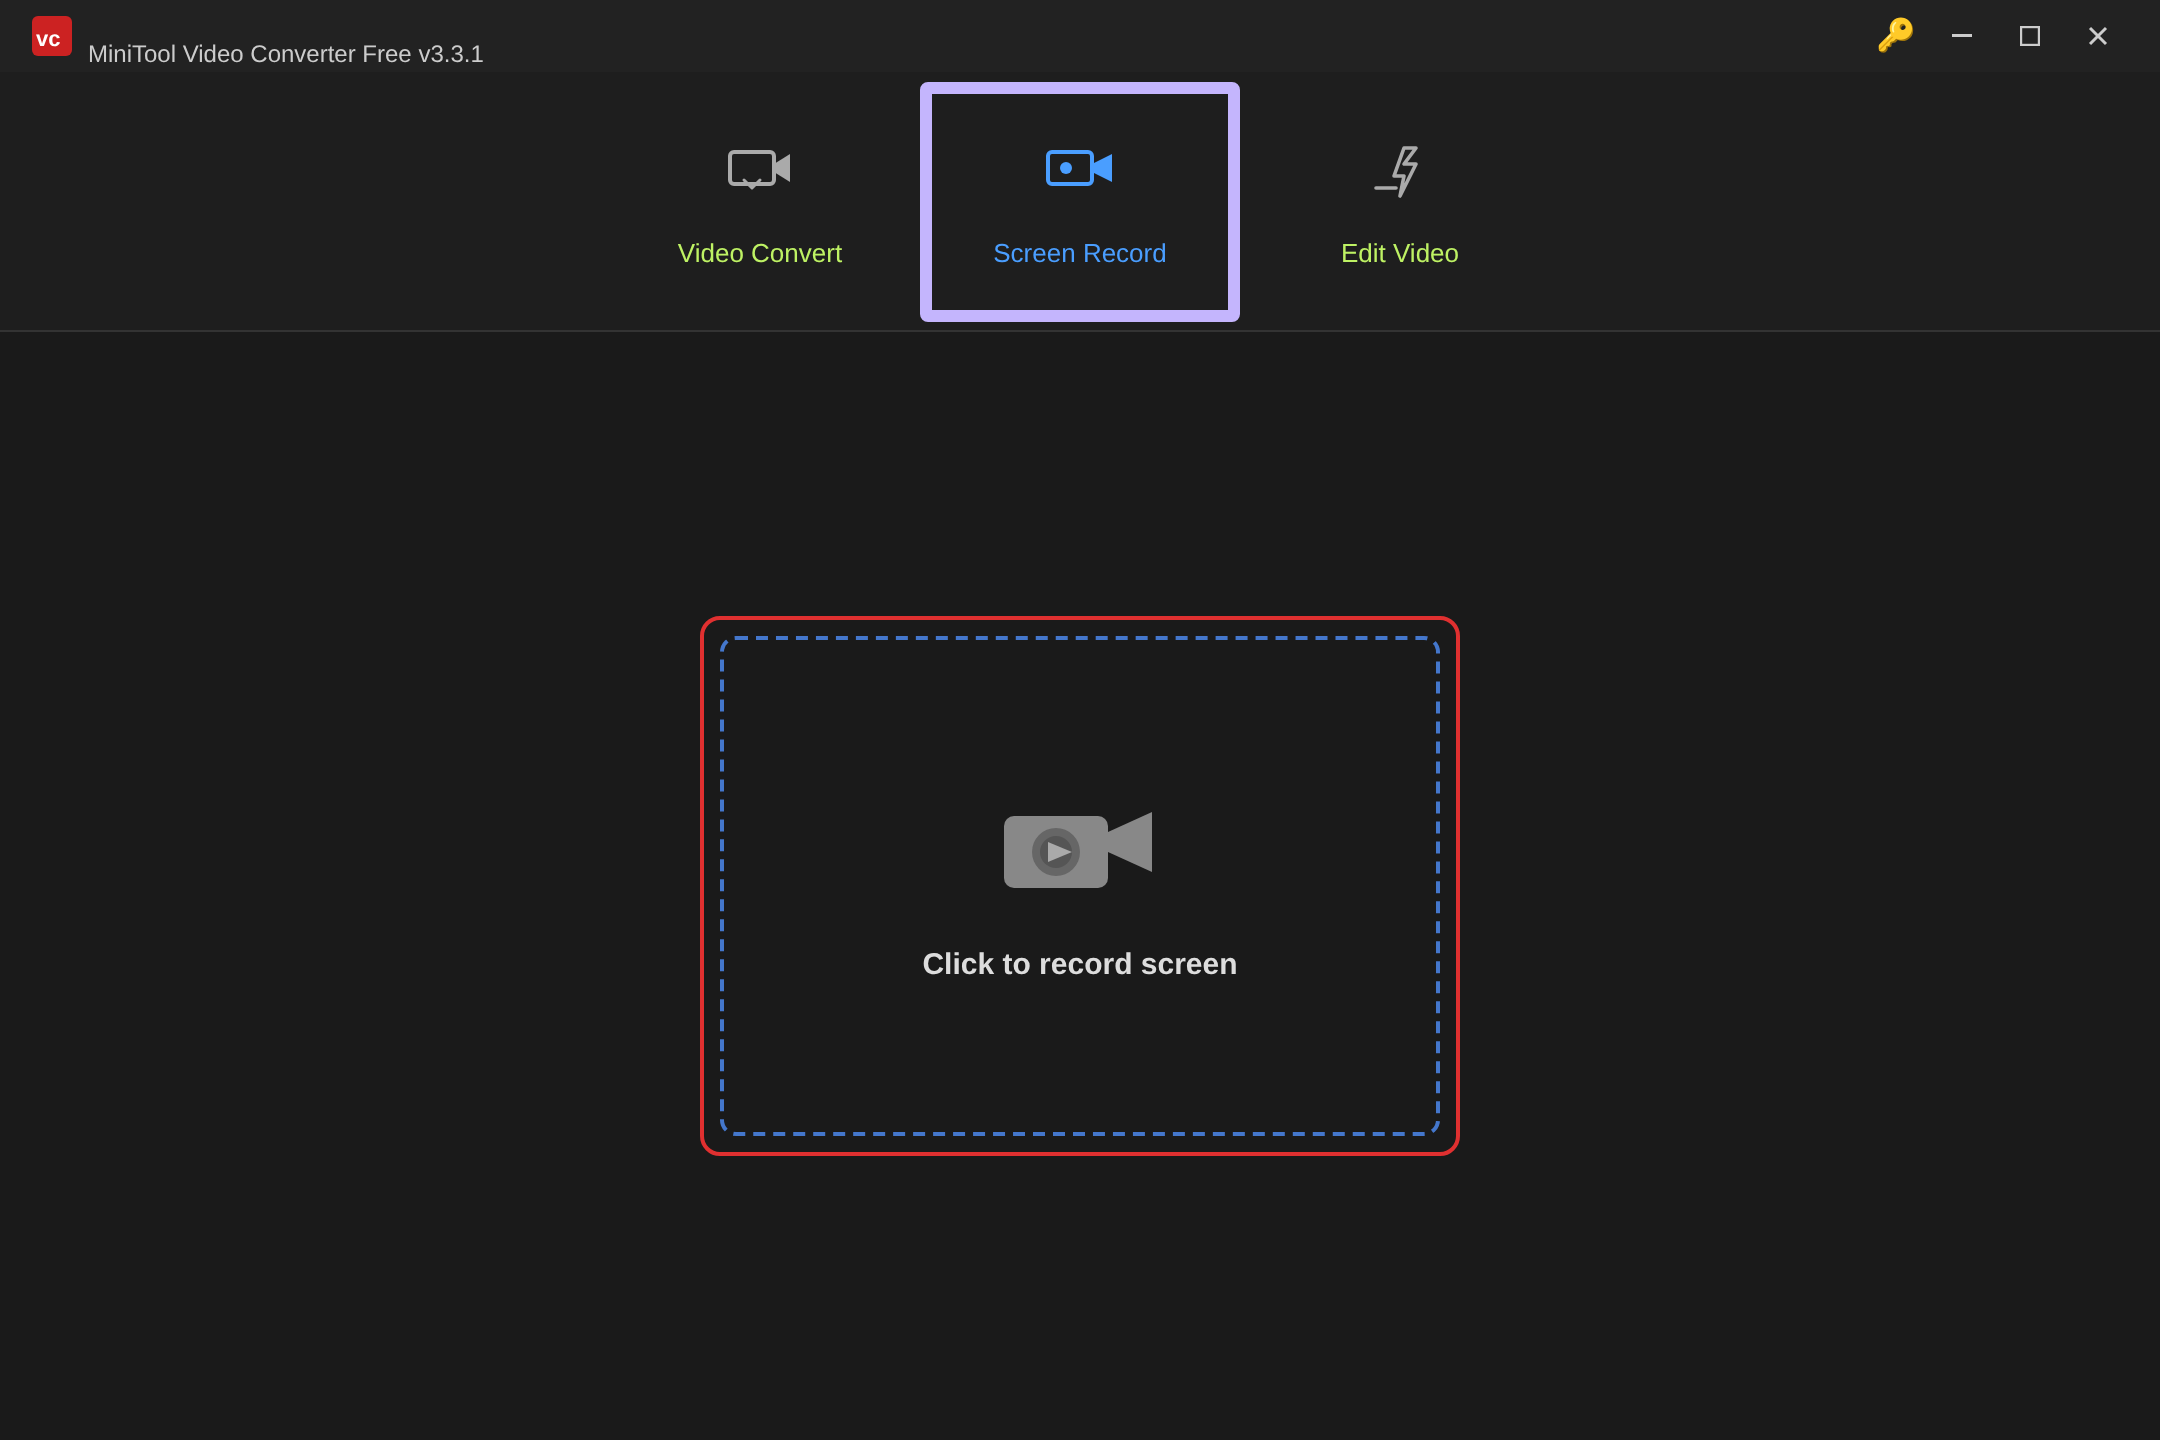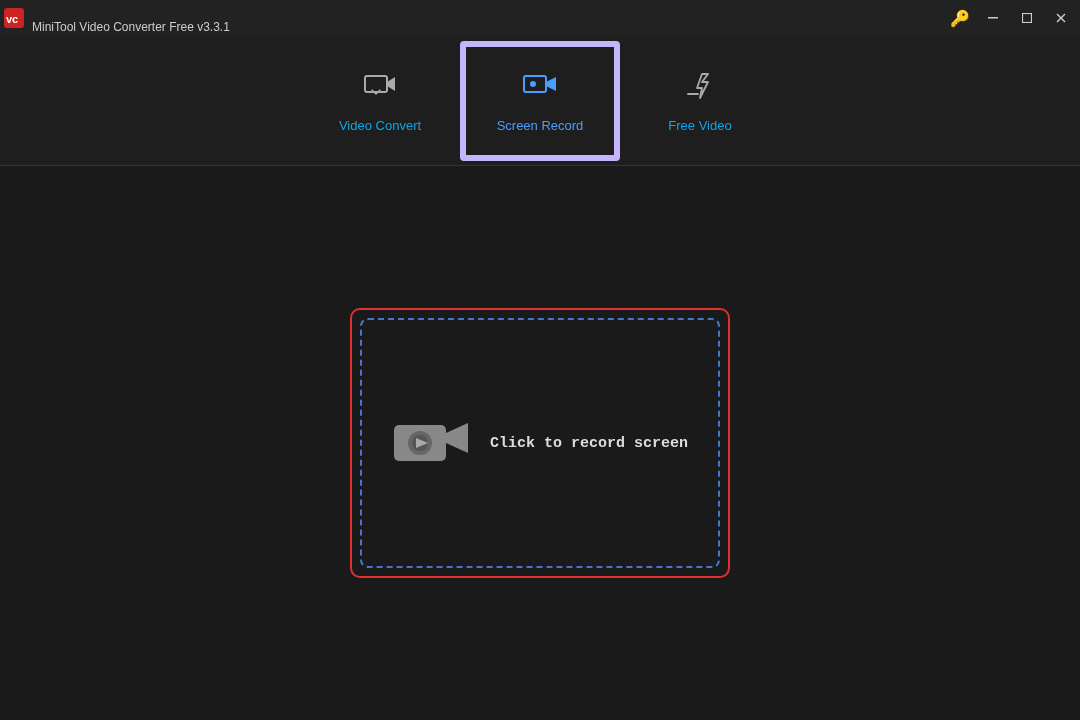--- a/index.html
+++ b/index.html
@@ -12,21 +12,21 @@
       overflow: hidden;
       color: #fff;
     }
 
     
     .title-bar {
       display: flex;
       align-items: center;
       height: 36px;
       background: #222222;
-      padding: 0 4px;
+      padding: 0 16px;
       user-select: none;
     }
 
     .title-bar-logo {
       width: 20px;
       height: 20px;
       margin-right: 8px;
       flex-shrink: 0;
     }
 
@@ -76,21 +76,21 @@
     .nav-tab {
       display: flex;
       flex-direction: column;
       align-items: center;
       justify-content: center;
       width: 160px;
       height: 120px;
       cursor: pointer;
       border-radius: 4px;
       gap: 10px;
-      color: #0ea5e9;
+      color: #bef264;
       position: relative;
     }
 
     .nav-tab.active {
       color: #4a9eff;
       border: 6px solid #c4b5fd;
       background: #1e1e1e;
     }
 
     .nav-tab-label {
@@ -128,27 +128,26 @@
       justify-content: center;
       position: relative;
     }
 
     .record-inner {
       width: 360px;
       height: 250px;
       border: 2px dashed #4477cc;
       border-radius: 8px;
       display: flex;
-      flex-direction: row;
+      flex-direction: column;
       align-items: center;
       justify-content: center;
       background: #1a1a1a;
       cursor: pointer;
       gap: 18px;
-      font-family: Liberation Mono, monospace;
     }
 
     .camera-icon-wrapper {
       display: flex;
       align-items: center;
       justify-content: center;
     }
 
     .record-label {
       font-size: 15px;
@@ -214,21 +213,21 @@
     <span class="nav-tab-label">Screen Record</span>
   </div>
 
   <div class="nav-tab">
     <span class="tab-icon">
       <svg viewBox="0 0 36 36" fill="none" xmlns="http://www.w3.org/2000/svg">
         <path d="M20 6h6l-6 8h6l-8 16 2-10h-5z" stroke="#aaaaaa" stroke-width="1.8" fill="none" stroke-linejoin="round"></path>
         <path d="M6 26h10" stroke="#aaaaaa" stroke-width="1.8" stroke-linecap="round"></path>
       </svg>
     </span>
-    <span class="nav-tab-label">Free Video</span>
+    <span class="nav-tab-label">Edit Video</span>
   </div>
 
 </div>
 
 <div class="main-content">
   <div class="record-area">
     <div class="record-inner">
 
       <div class="camera-icon-wrapper">
         <svg width="80" height="60" viewBox="0 0 80 60" fill="none" xmlns="http://www.w3.org/2000/svg">

